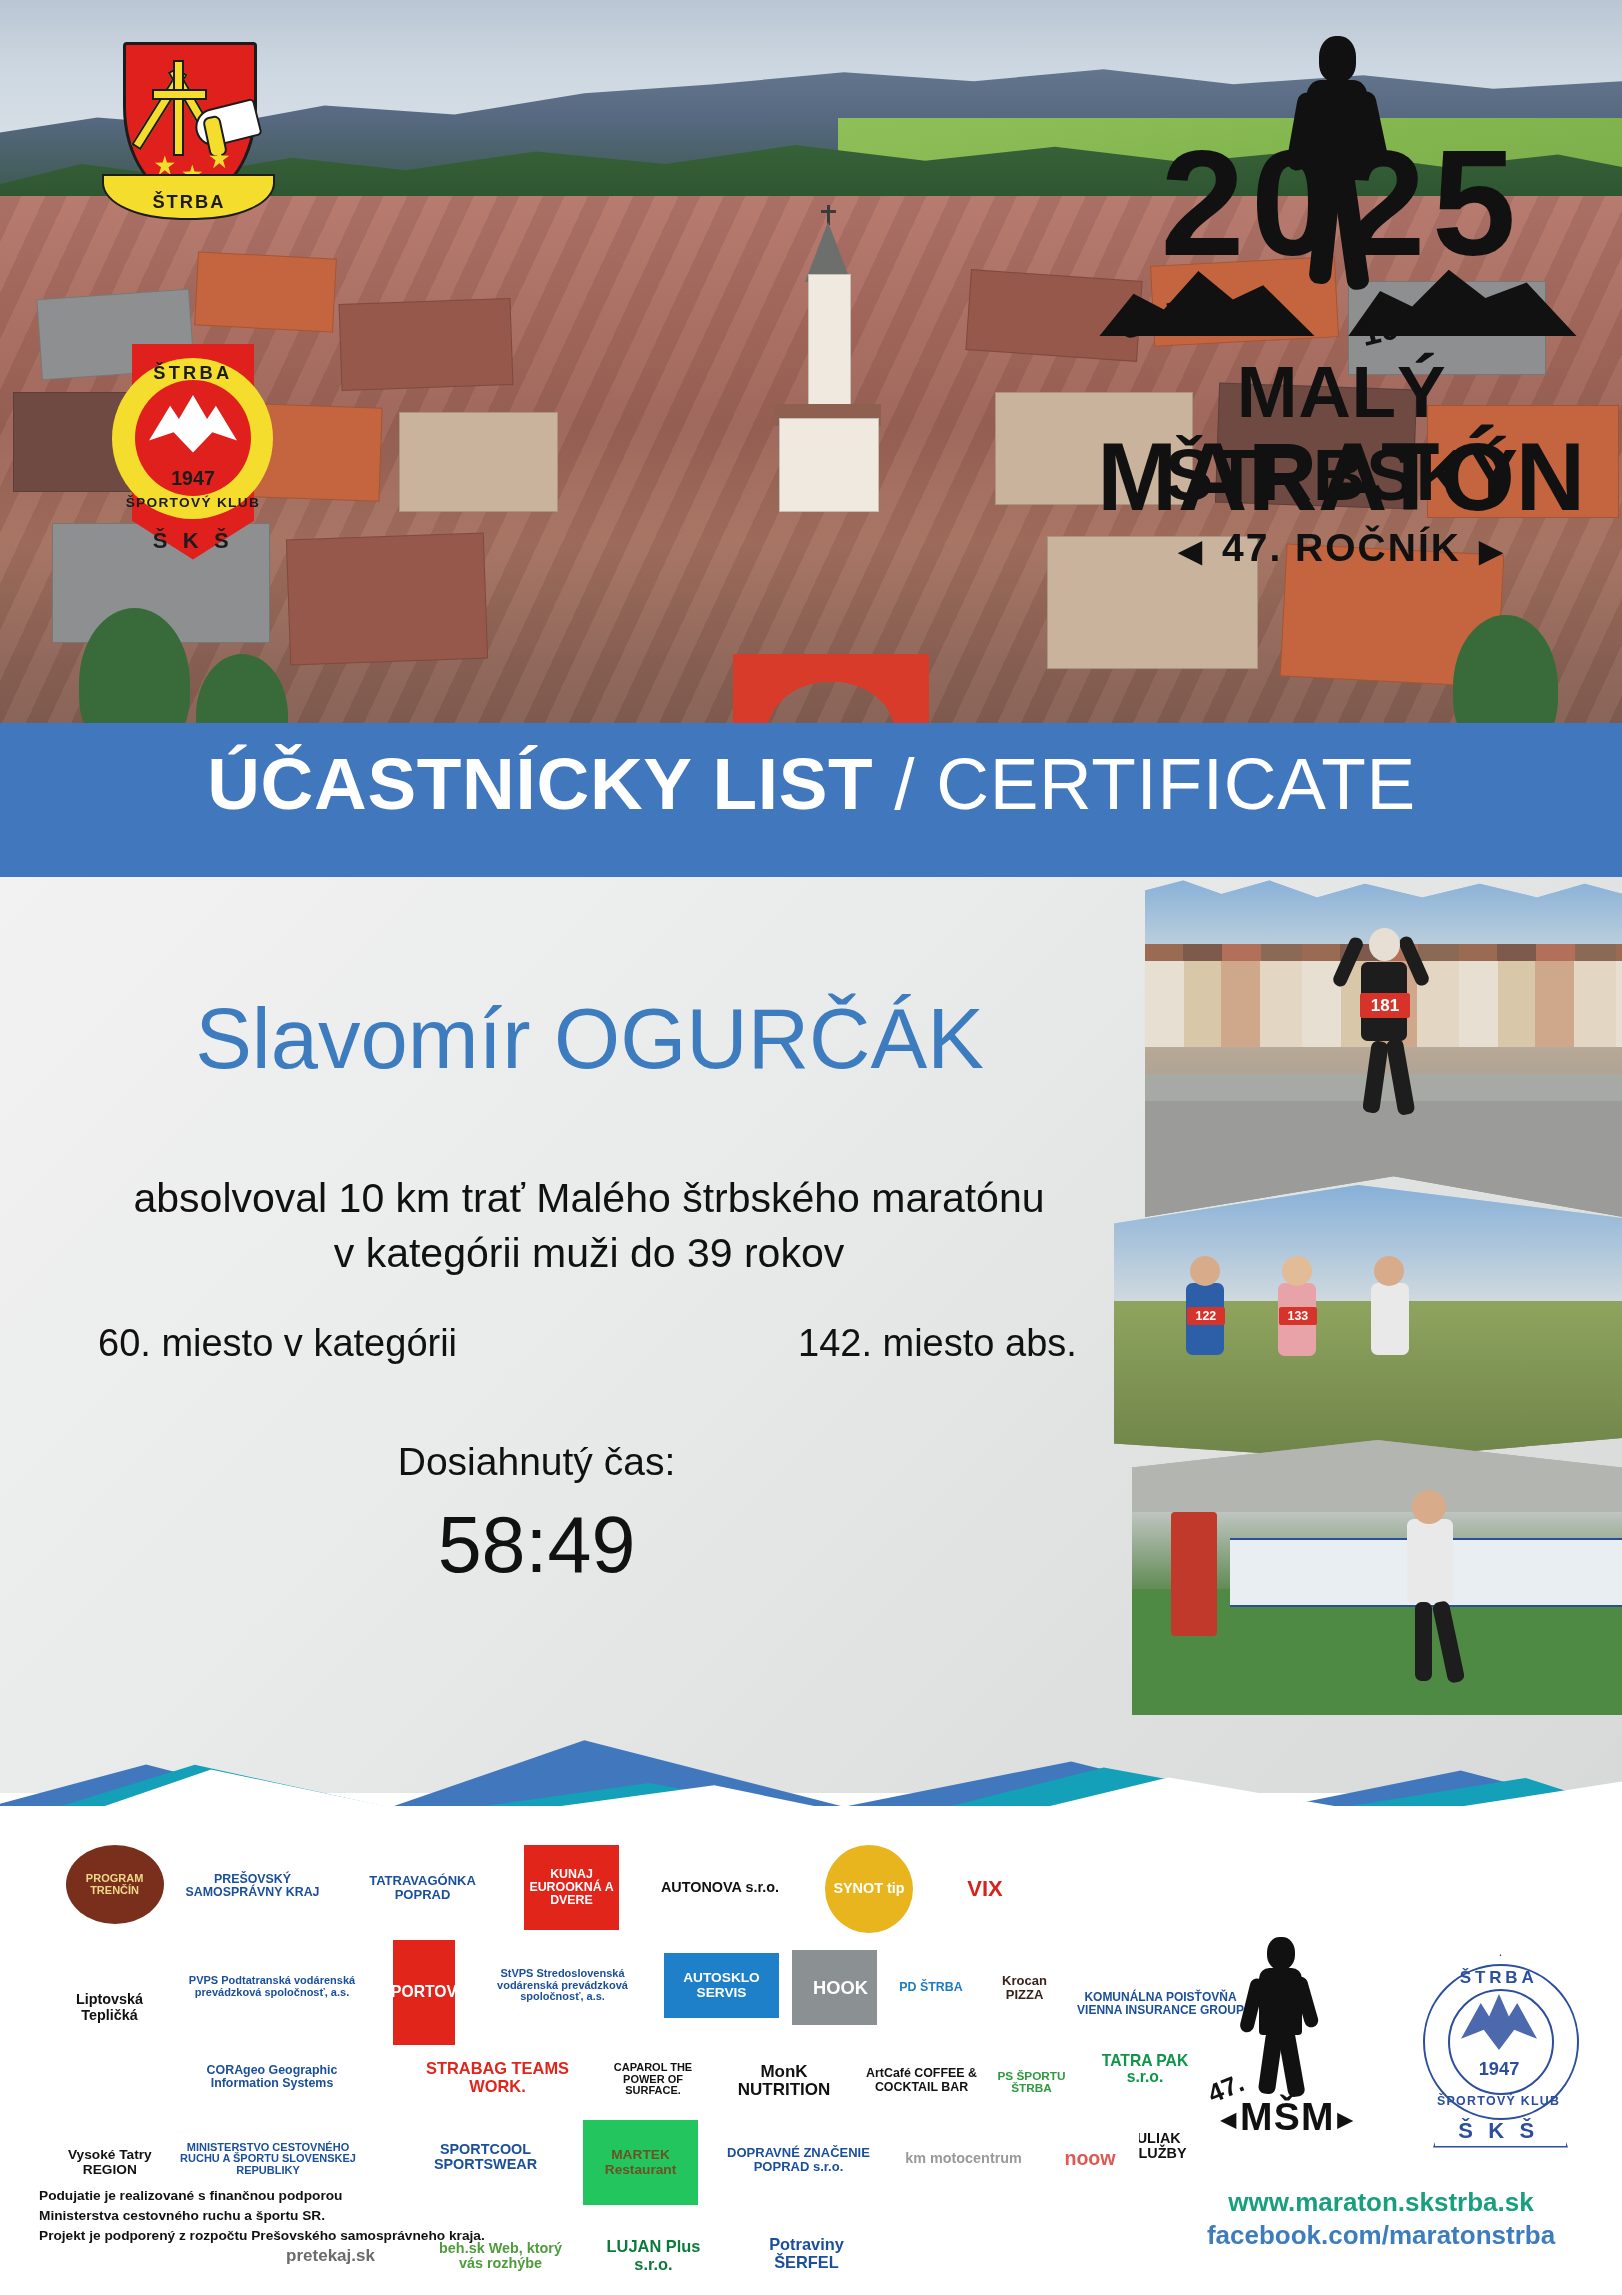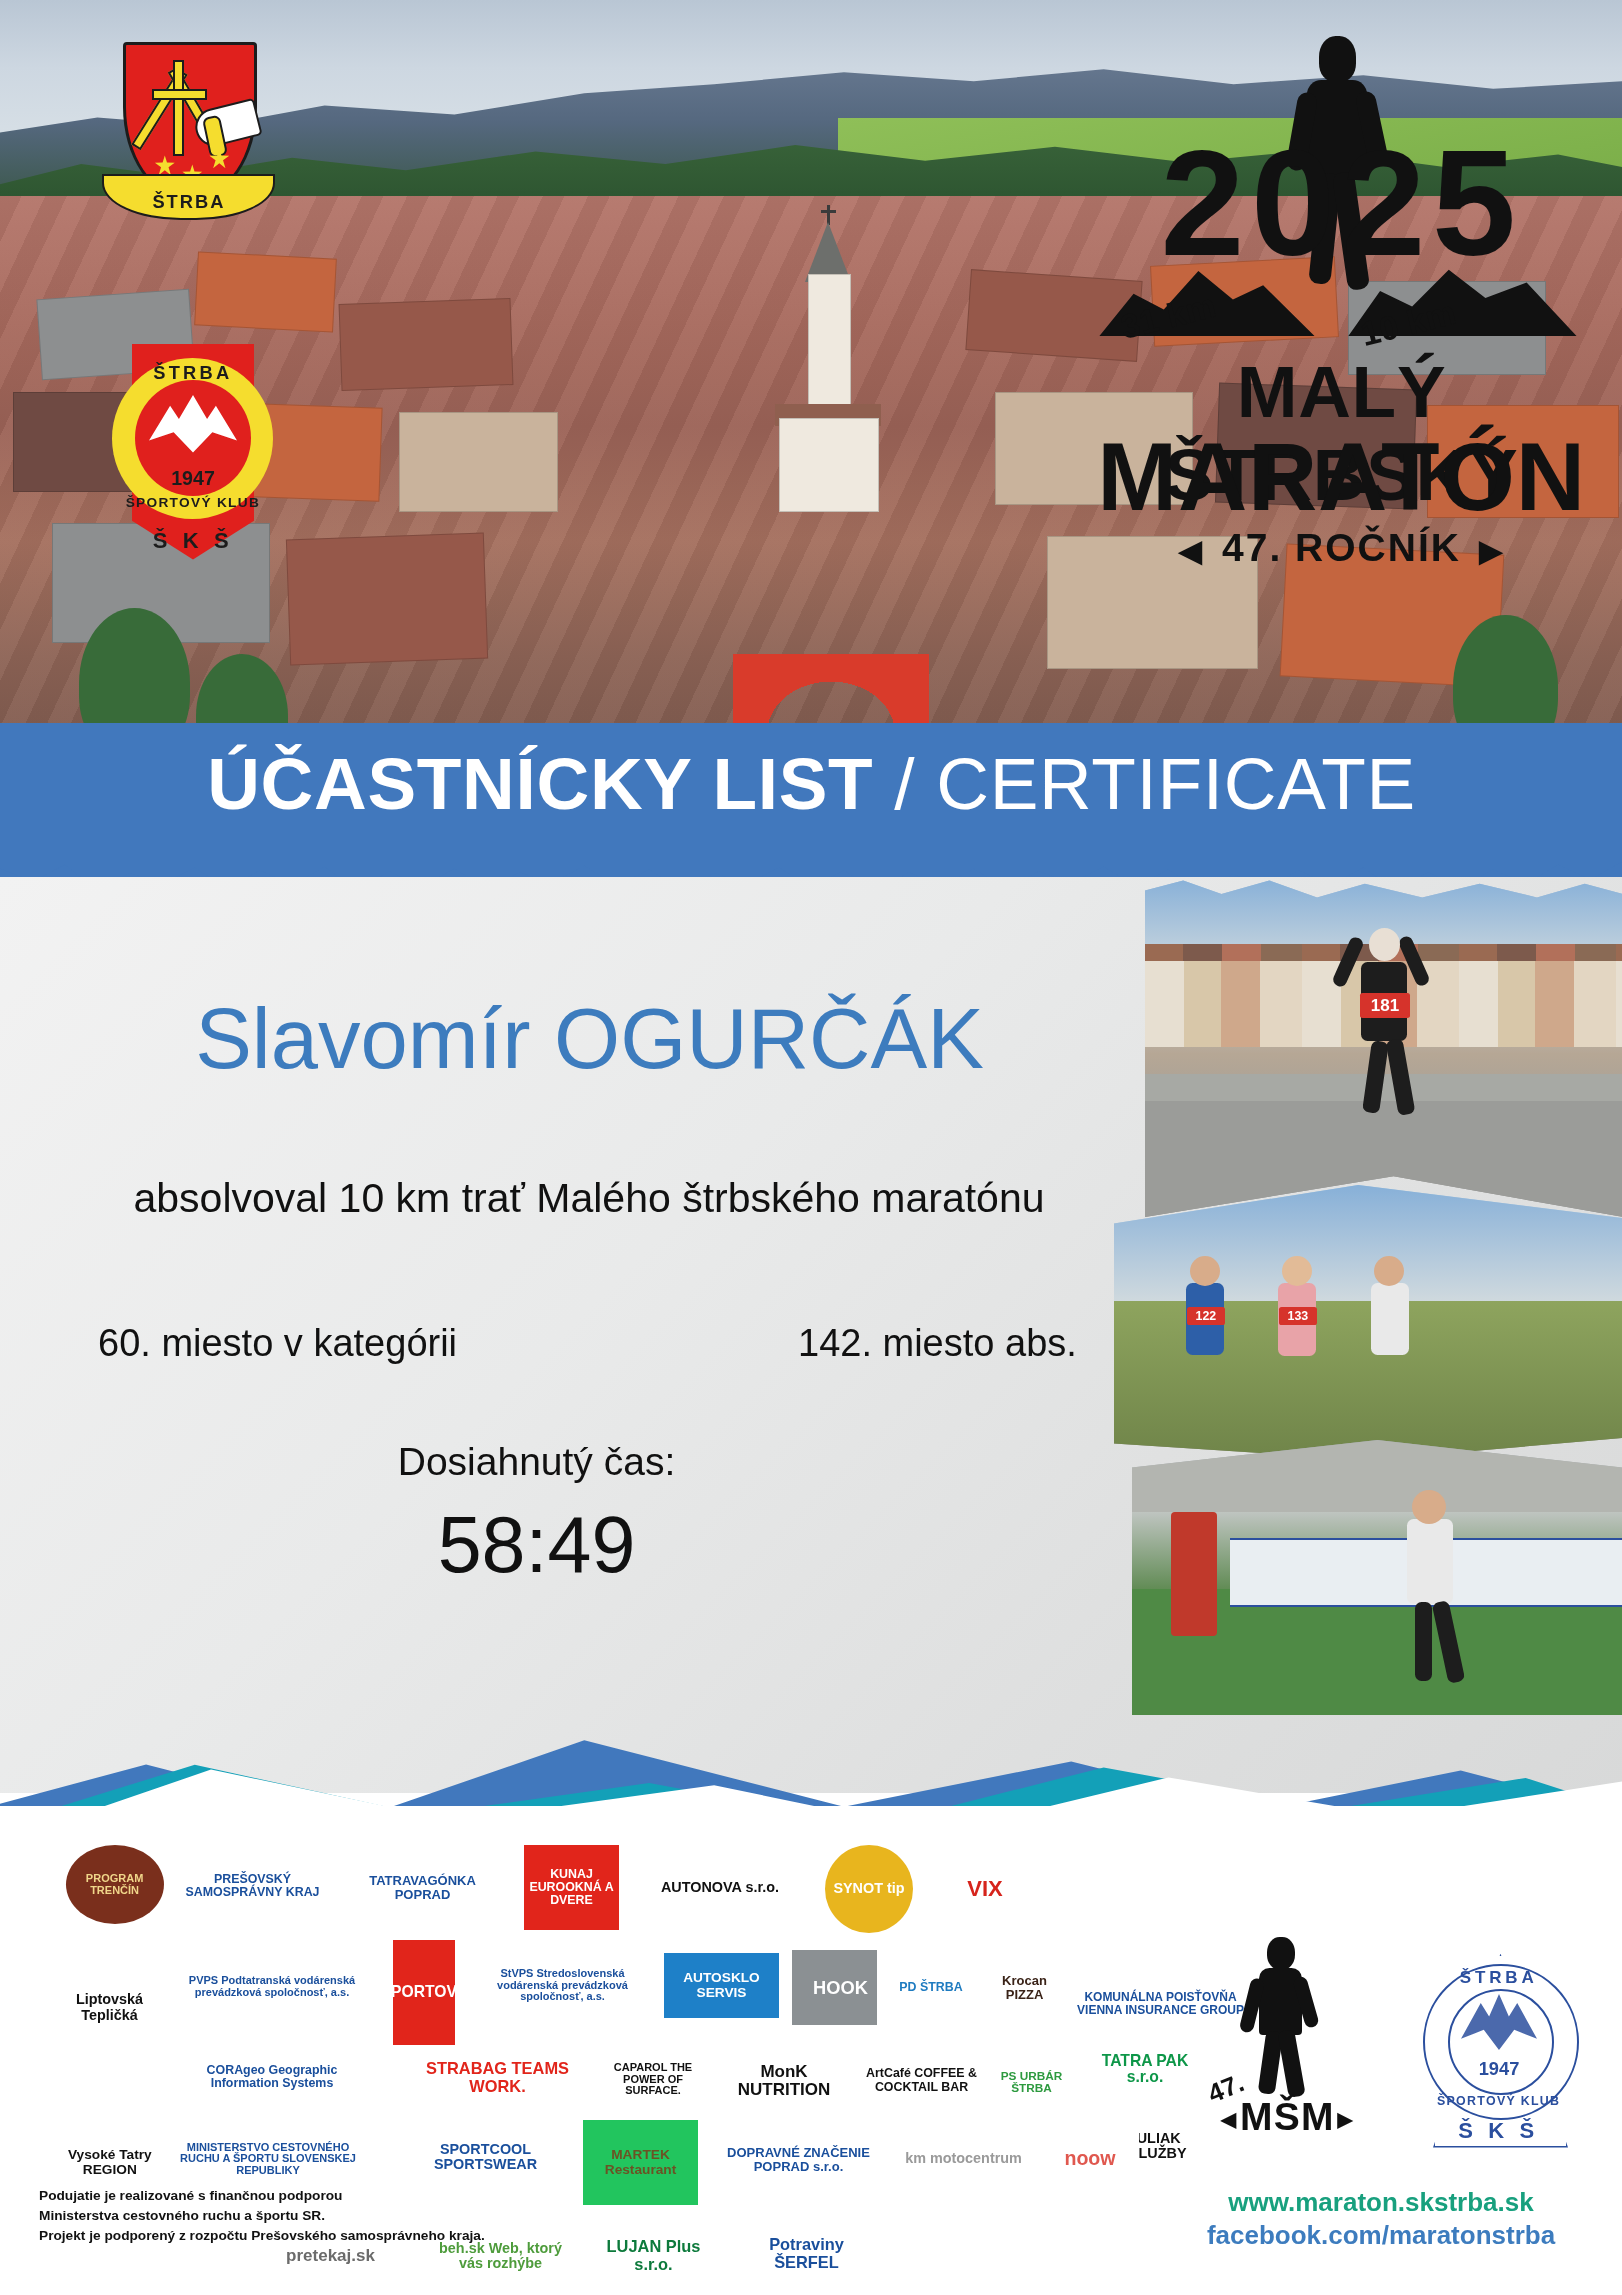--- a/index.html
+++ b/index.html
@@ -343,20 +343,21 @@
     </div>
   </div>
   <div class="jagged"></div>
 
   <div class="body-bg"></div>
 
   <div class="name">Slavomír OGURČÁK</div>
 
   <div class="desc">
     <div>absolvoval 10 km trať Malého štrbského maratónu</div>
+    <div>v kategórii muži do 39 rokov</div>
   </div>
 
   <div class="places">
     <div class="place-cat">60. miesto v kategórii</div>
     <div class="place-abs">142. miesto abs.</div>
   </div>
 
   <div class="timelabel">Dosiahnutý čas:</div>
   <div class="timeval">58:49</div>
 
@@ -467,21 +468,21 @@
       <div class="sp" style="left: 553px; top: 208px; width: 108px; height: 79px; background: rgb(255, 255, 255); color: rgb(17, 17, 17);">
         <span class="lbl" style="font-size: 11px;">CAPAROL THE POWER OF SURFACE.</span>
       </div>
       <div class="sp" style="left: 674px; top: 216px; width: 128px; height: 65px; background: rgb(255, 255, 255); color: rgb(17, 17, 17);">
         <span class="lbl" style="font-size: 17px;">MonK NUTRITION</span>
       </div>
       <div class="sp" style="left: 818px; top: 206px; width: 115px; height: 85px; background: rgb(255, 255, 255); color: rgb(17, 17, 17);">
         <span class="lbl" style="font-size: 12.4px;">ArtCafé COFFEE &amp; COCKTAIL BAR</span>
       </div>
       <div class="sp" style="left: 946px; top: 204px; width: 79px; height: 92px; background: rgb(255, 255, 255); color: rgb(45, 154, 63);">
-        <span class="lbl" style="font-size: 11.8px;">PS URBÁR ŠTRBA</span>
+        <span class="lbl" style="font-size: 11.8px;">PS ŠPORTU ŠTRBA</span>
       </div>
       <div class="sp" style="left: 1037px; top: 206px; width: 124px; height: 62px; background: rgb(255, 255, 255); color: rgb(13, 150, 72);">
         <span class="lbl" style="font-size: 15.7px;">TATRA PAK s.r.o.</span>
       </div>
       <div class="sp" style="left: 9.8px; top: 278px; width: 108px; height: 105px; background: rgb(255, 255, 255); color: rgb(17, 17, 17);">
         <span class="lbl" style="font-size: 13.7px;">Vysoké Tatry REGION</span>
       </div>
       <div class="sp" style="left: 124px; top: 281px; width: 196px; height: 92px; background: rgb(255, 255, 255); color: rgb(26, 79, 156);">
         <span class="lbl" style="font-size: 11px;">MINISTERSTVO CESTOVNÉHO RUCHU A ŠPORTU SLOVENSKEJ REPUBLIKY</span>
       </div>

